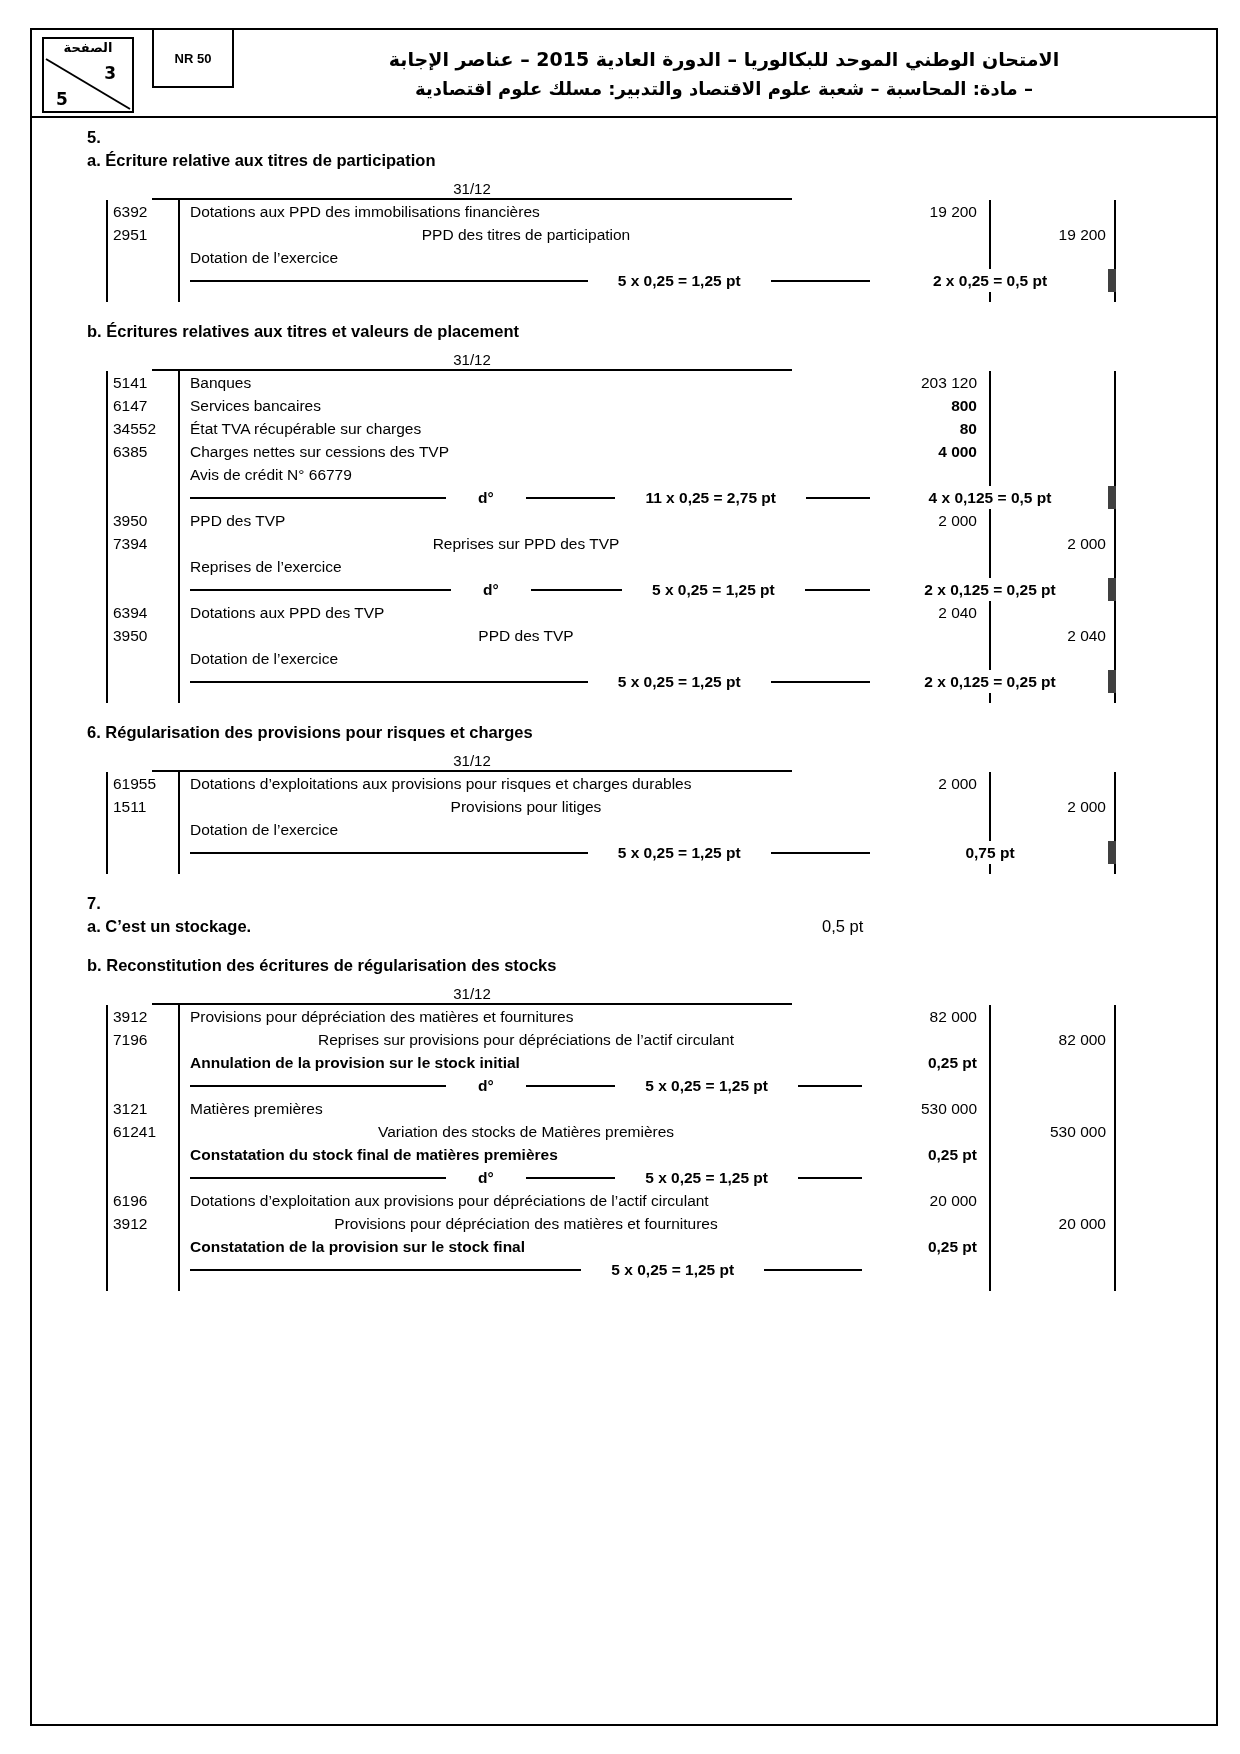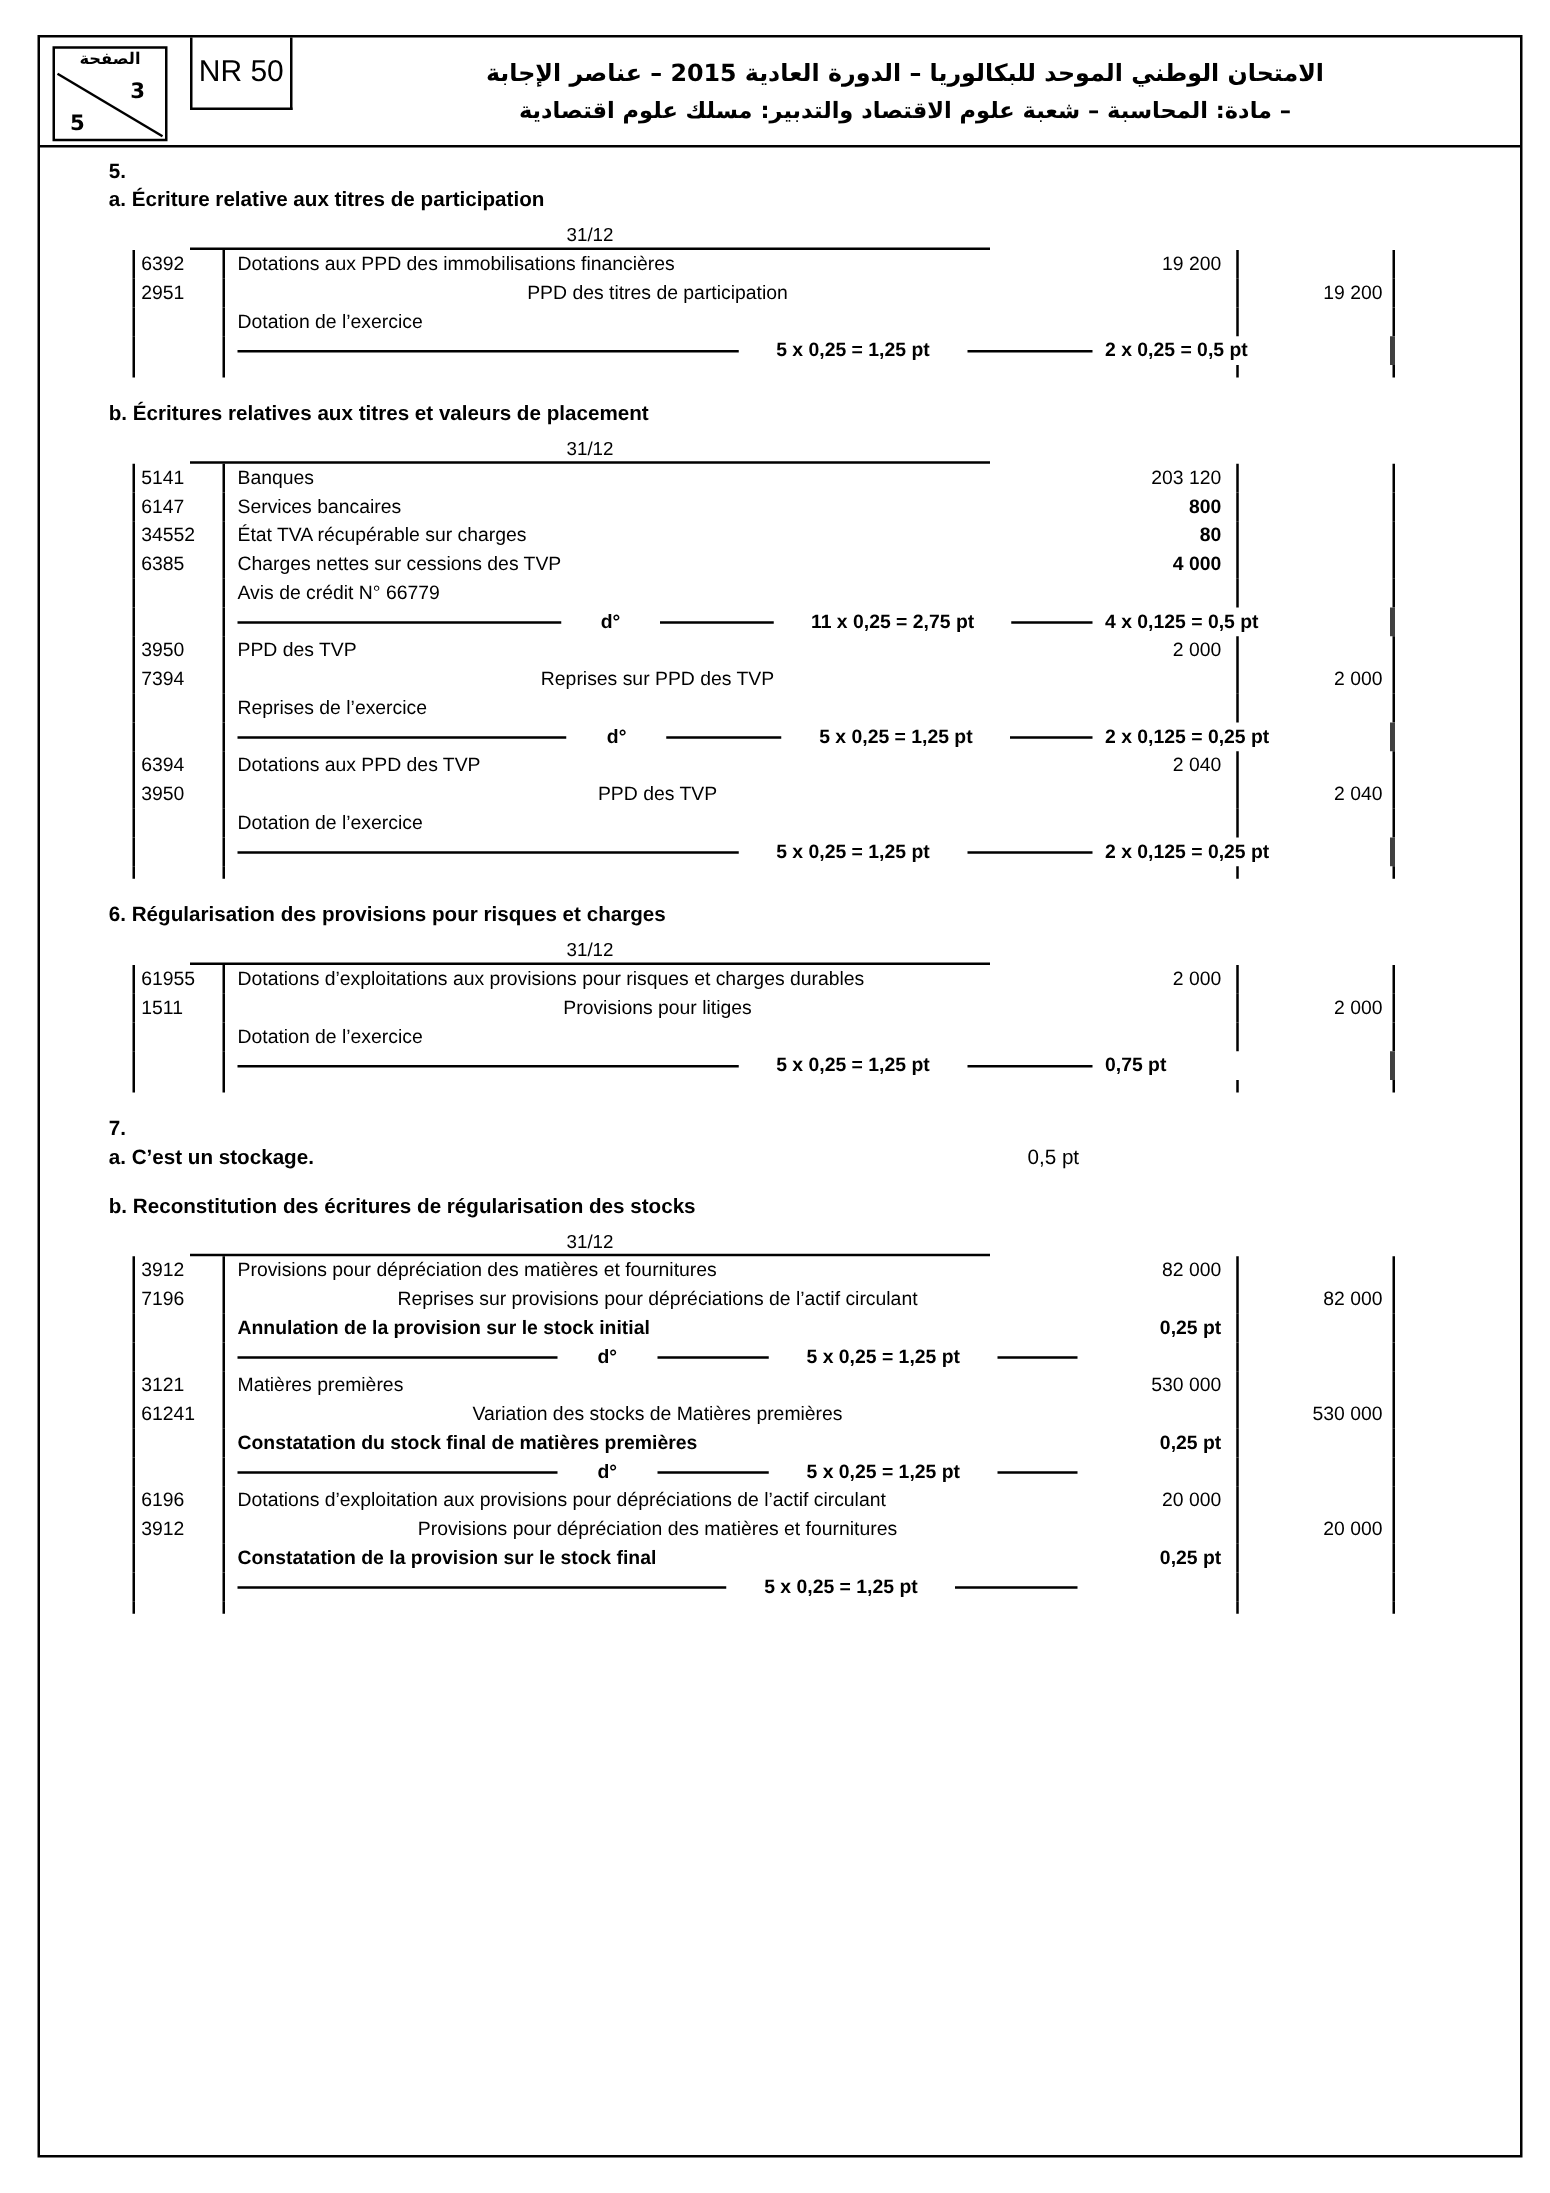--- a/index.html
+++ b/index.html
@@ -22,21 +22,21 @@
     border: 2px solid #000; font-family: "DejaVu Sans", sans-serif;
   }
   .pb-label { text-align: center; font-weight: bold; font-size: 13px; line-height: 18px; }
   .pb-diag { position: absolute; left: 0; top: 0; width: 100%; height: 100%; }
   .pb-cur { position: absolute; right: 16px; top: 24px; font-weight: bold; font-size: 17px; }
   .pb-tot { position: absolute; left: 12px; bottom: 2px; font-weight: bold; font-size: 17px; }
   .nr-box {
     position: absolute; left: 120px; top: 0; width: 78px; height: 56px;
     border: 2px solid #000; border-top: none;
     display: flex; align-items: center; justify-content: center;
-    font-weight: normal; font-size: 24px;
+    font-weight: bold; font-size: 13px;
   }
   .title {
     position: absolute; left: 212px; right: 12px; top: 0; height: 100%;
     display: flex; flex-direction: column; justify-content: center; gap: 8px;
     text-align: center; font-family: "DejaVu Sans", sans-serif; font-weight: bold;
   }
   .t1 { font-size: 19px; }
   .t2 { font-size: 18px; }
   
   .content { padding: 8px 0 0 55px; }
@@ -54,22 +54,22 @@
   .jrow > div { min-height: 23px; line-height: 23px; }
   .c-num { width: 65px; flex: none; border-left: 2px solid #000; padding-left: 5px; }
   .c-desc { flex: 1 1 auto; min-width: 0; border-left: 2px solid #000; padding: 0 10px; }
   .c-desc.center { text-align: center; }
   .c-debit { width: 105px; flex: none; text-align: right; padding-right: 12px; white-space: nowrap; }
   .c-credit {
     width: 115px; flex: none; text-align: right; padding-right: 8px; white-space: nowrap;
     border-left: 2px solid #000; border-right: 2px solid #000;
   }
   .c-merged {
-    width: 220px; flex: none; border-right: 4px solid #404040;
-    text-align: left; padding-right: 8px; font-weight: bold; white-space: nowrap;
+    width: 220px; flex: none; border-right: 8px solid #404040;
+    text-align: center; padding-right: 8px; font-weight: bold; white-space: nowrap;
   }
   .bold { font-weight: bold; }
   .sepflex { display: flex; align-items: center; gap: 22px; }
   .sline { border-top: 2px solid #000; height: 0; }
   .f20 { flex: 2 1 0; }
   .f07 { flex: 0.7 1 0; }
   .f05 { flex: 0.5 1 0; }
   .dmark { font-weight: bold; padding: 0 10px; white-space: nowrap; }
   .pleft { font-weight: bold; padding: 0 8px; white-space: nowrap; }
   .jtail > div { min-height: 10px; height: 10px; line-height: 10px; }

